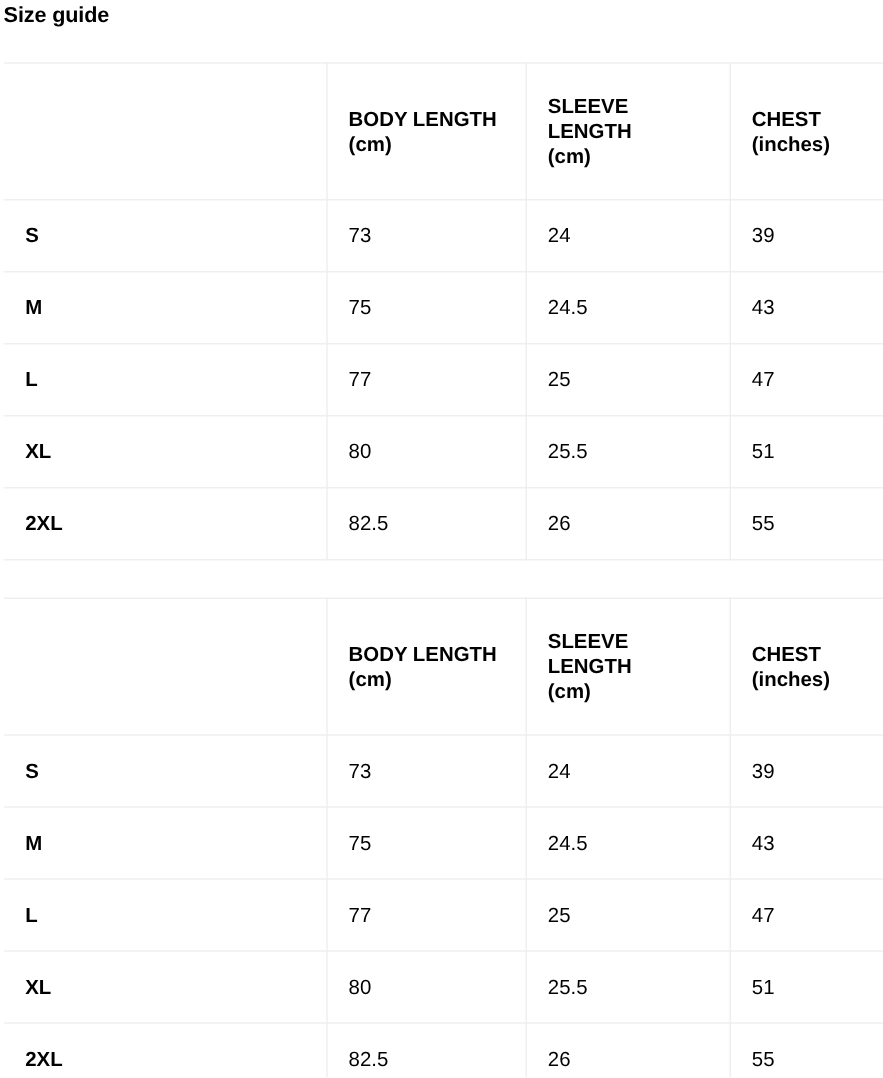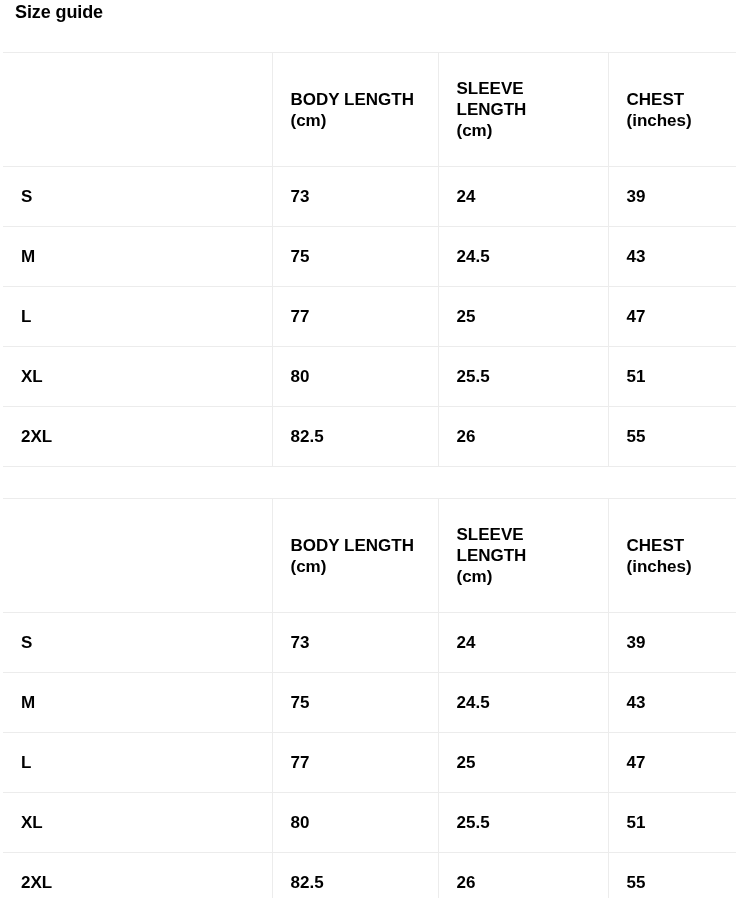--- a/index.html
+++ b/index.html
@@ -21,21 +21,21 @@
     position: relative;
   }
 
   
   .page-title {
     font-size: 18px;
     font-weight: bold;
     line-height: 20px;
     color: #000000;
     margin: 0;
-    padding: 2px 0 0 15px;
+    padding: 2px 0 0 3px;
     letter-spacing: -0.1px;
   }
 
   
   .size-table {
     border-collapse: collapse;
     width: 740px;
     margin-left: 3px;
     table-layout: fixed;
     font-size: 17px;
@@ -74,21 +74,21 @@
     padding-top: 0;
     padding-bottom: 0;
   }
 
   .size-table thead th.head-size {
     font-weight: bold;
   }
 
   .size-table tbody td {
     height: 59px;
-    font-weight: bold;
+    font-weight: normal;
     font-size: 17px;
     line-height: 20px;
   }
 
   .size-table tbody td.cell-size {
     font-weight: bold;
   }
 
   .head-text {
     display: block;

